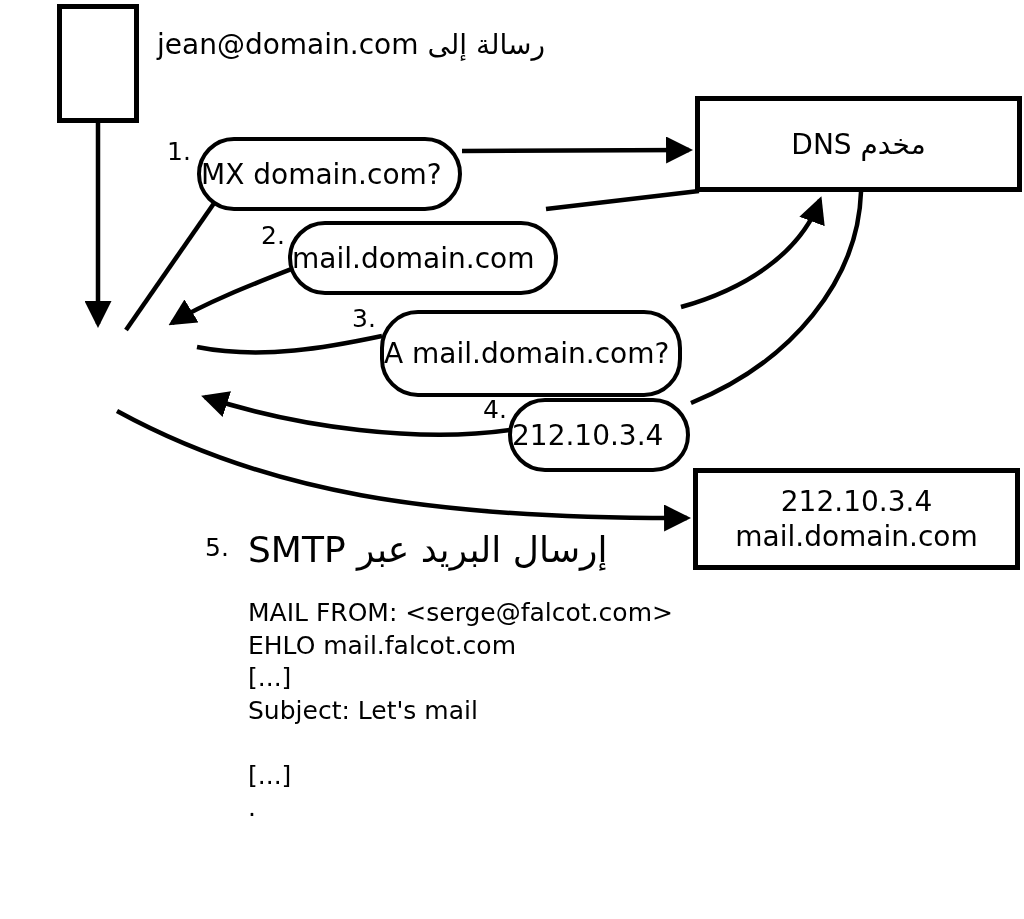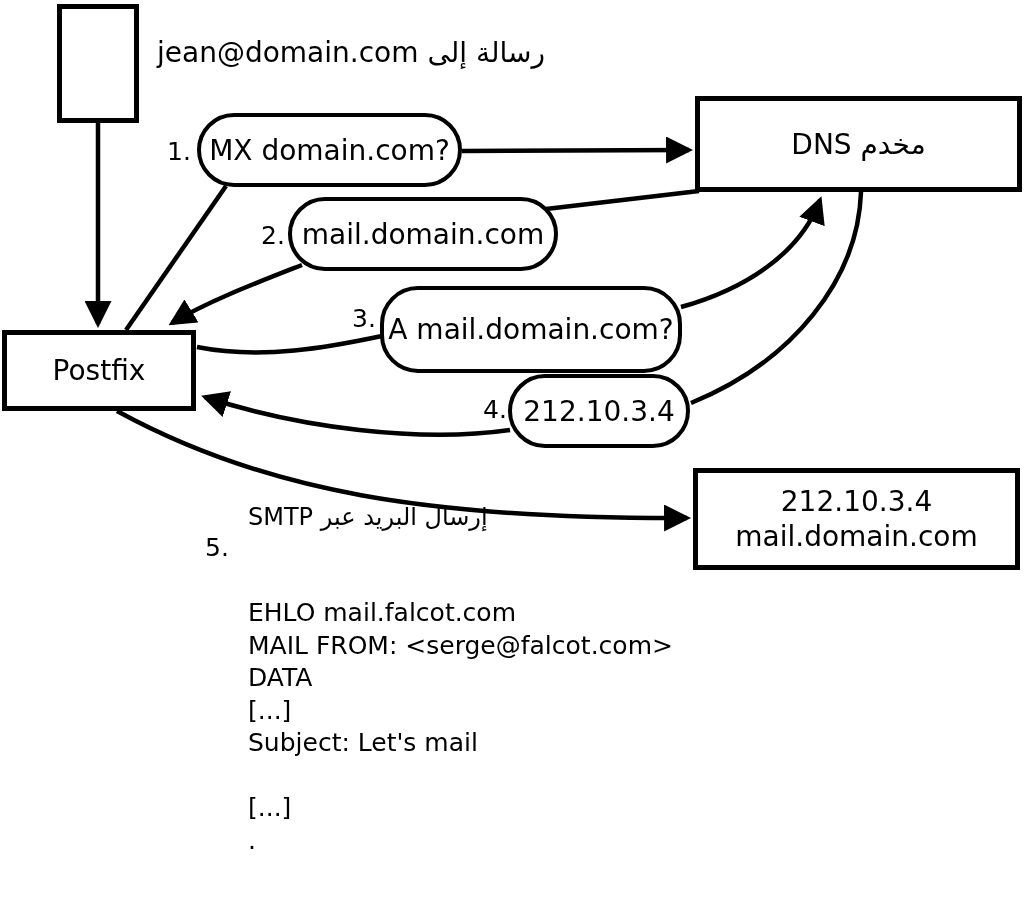--- a/index.html
+++ b/index.html
@@ -10,27 +10,27 @@
   }
   .stage{position:relative;width:1024px;height:919px;overflow:hidden;background:#fff;}
   svg.wires{position:absolute;left:0;top:0;z-index:1;}
   .node{
     position:absolute;background:#fff;border:5px solid #000;box-sizing:border-box;
     display:flex;align-items:center;justify-content:center;
     font-size:28px;z-index:2;text-align:center;
   }
   .pill{
     position:absolute;background:#fff;border:4px solid #000;border-radius:38px;
-    box-sizing:border-box;display:flex;align-items:center;justify-content:center;
-    font-size:28px;z-index:2;white-space:nowrap;
+    box-sizing:border-box;display:flex;align-items:center;justify-content:flex-start;
+    font-size:28px;z-index:2;white-space:nowrap;margin-top:24px;
   }
   .num{position:absolute;font-size:25px;z-index:3;white-space:nowrap;}
   .freetext{position:absolute;z-index:3;white-space:nowrap;}
-  .title-text{left:157px;top:36px;font-size:28px;}
-  .step5-label{left:248px;top:503px;font-size:24px;}
+  .title-text{left:157px;top:28px;font-size:28px;}
+  .step5-label{left:248px;top:529px;font-size:36px;}
   .dest-lines{line-height:35px;}
   .transcript{
     position:absolute;left:248px;top:597px;z-index:3;
     font-size:25px;
   }
   .tline{height:32.5px;line-height:32.5px;white-space:pre;}
 </style>
 </head>
 <body>
 
@@ -51,23 +51,20 @@
       <path d="M 197 347 C 262 360 330 347 382 336"></path>
       <path d="M 681 307 C 745 289 800 254 820 200" marker-end="url(#arr)"></path>
       <path d="M 861 192 C 858 280 792 362 691 403"></path>
       <path d="M 510 430 C 420 443 300 428 205 397" marker-end="url(#arr)"></path>
       <path d="M 117 411 C 265 492 430 519 687 518" marker-end="url(#arr)"></path>
     </g>
   </svg>
 
   <div class="node" style="left:57px;top:4px;width:82px;height:119px;"></div>
 
-  <div class="node" style="left:2px;top:330px;width:194px;height:81px;">
-    <span>Postfix</span>
-  </div>
 
   <div class="node" style="left:695px;top:96px;width:327px;height:96px;">
     <span dir="rtl">مخدم DNS</span>
   </div>
 
   <div class="node dest-lines" style="left:693px;top:468px;width:327px;height:102px;">
     <div>
       <div>212.10.3.4</div>
       <div>mail.domain.com</div>
     </div>
@@ -92,23 +89,22 @@
 
   <div class="num" style="left:483px;top:395px;">4.</div>
   <div class="pill" style="left:508px;top:374px;width:182px;height:74px;">
     <span>212.10.3.4</span>
   </div>
 
   <div class="num" style="left:205px;top:533px;">5.</div>
   <div class="freetext step5-label" dir="rtl">إرسال البريد عبر SMTP</div>
 
   <div class="transcript">
+    <div class="tline">MAIL FROM: &lt;serge@falcot.com&gt;</div>
     <div class="tline">EHLO mail.falcot.com</div>
-    <div class="tline">MAIL FROM: &lt;serge@falcot.com&gt;</div>
-    <div class="tline">DATA</div>
     <div class="tline">[...]</div>
     <div class="tline">Subject: Let's mail</div>
     <div class="tline"></div>
     <div class="tline">[...]</div>
     <div class="tline">.</div>
   </div>
 
 </div>
 
 </body></html>

